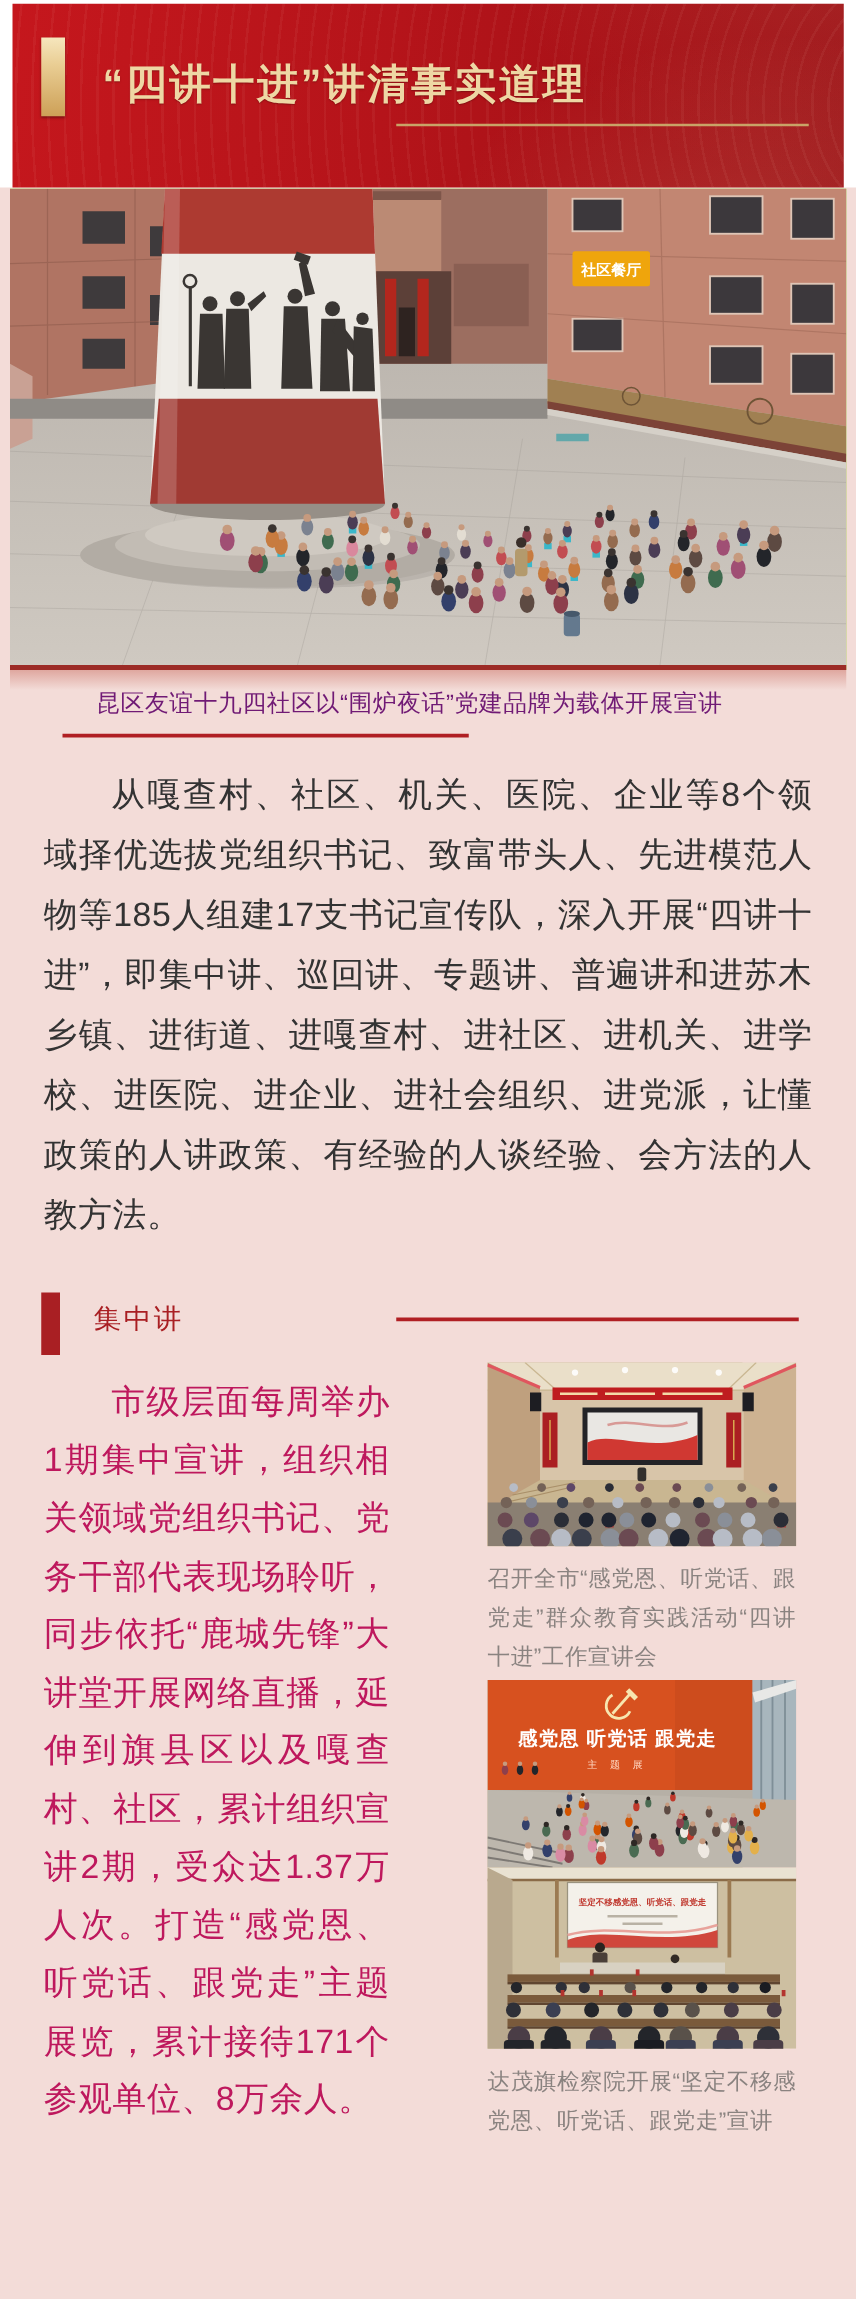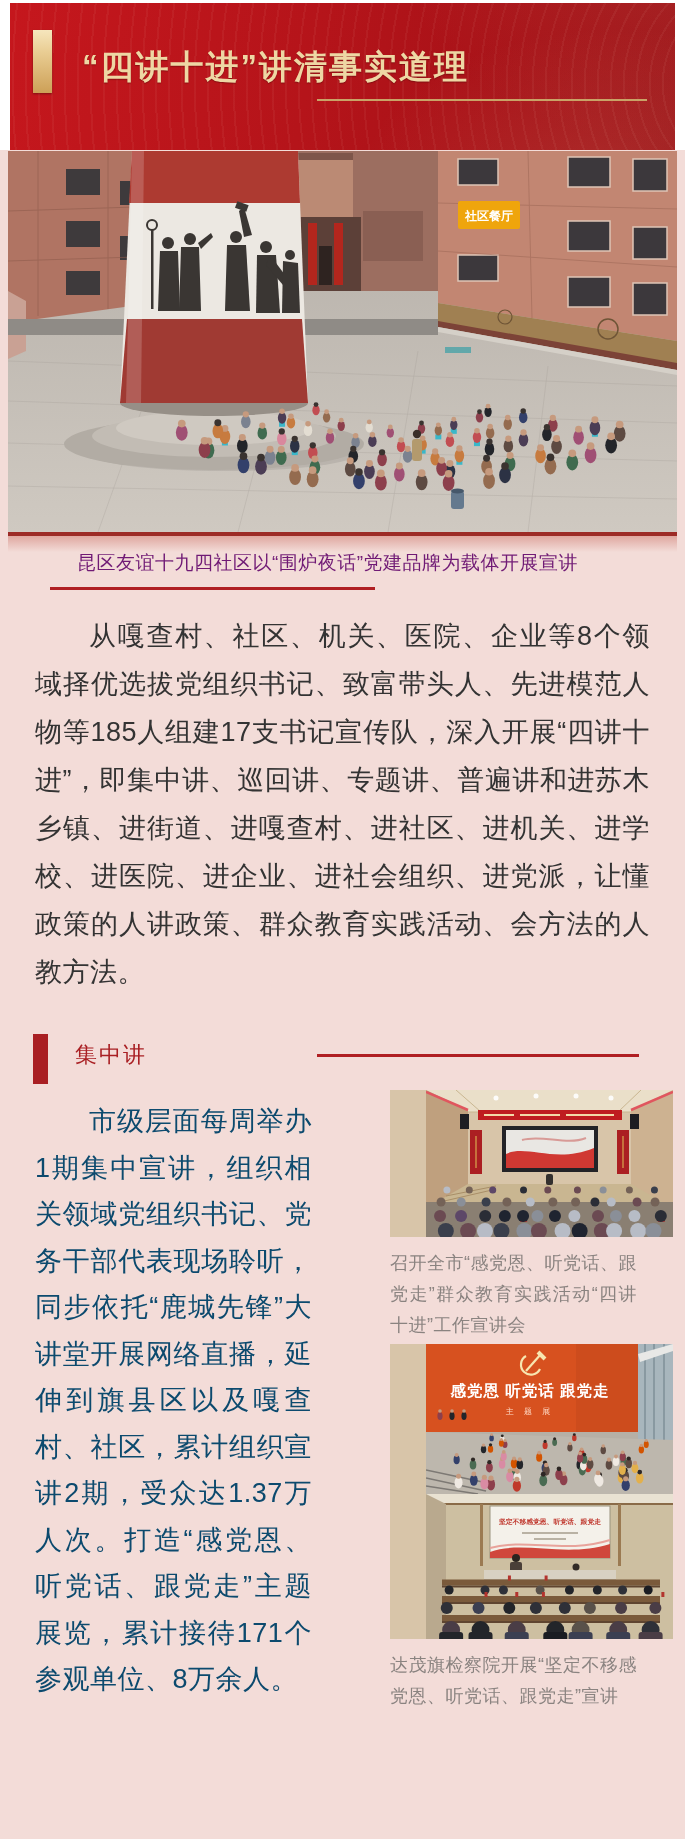--- a/index.html
+++ b/index.html
@@ -38,24 +38,24 @@
 
   
   .section-head{position:absolute;left:0;top:1032px;width:685px;height:54px;}
   .section-bar{position:absolute;left:33px;top:2px;width:15px;height:50px;background:#a91f23;}
   .section-title{position:absolute;left:75px;top:8px;font-size:22px;font-weight:normal;color:#a91f23;letter-spacing:2px;}
   .section-rule{position:absolute;left:317px;top:22px;width:322px;height:3px;background:#b01f23;}
 
   
   .cols{position:absolute;left:35px;top:1090px;width:602px;}
   .col-left{position:absolute;left:0;top:8px;width:277px;font-size:27px;line-height:46.5px;
-    color:#0c4a6e;text-align:justify;text-justify:inter-ideograph;text-indent:2em;letter-spacing:.5px;}
+    color:#be185d;text-align:justify;text-justify:inter-ideograph;text-indent:2em;letter-spacing:.5px;}
   .col-right{position:absolute;left:355px;top:0;width:247px;}
   .fig{width:247px;}
-  .fig-img{width:204px;background:#d8c5a9;padding-left:36px;}
+  .fig-img{width:204px;background:#d8c5a9;}
   .fig-img svg{display:block;}
   .fig-cap{margin-top:11px;font-size:18px;line-height:31px;color:#8a8380;text-align:justify;letter-spacing:.5px;}
   .fig1{margin-bottom:3px;}
   .fig2{margin-bottom:0;}
   .fig2 .fig-cap{margin-bottom:43px;}
 </style>
 </head>
 <body>
 
 <div class="page">
@@ -354,21 +354,21 @@
         <rect x="443" y="340" width="13" height="18" rx="3" fill="#64798e"></rect>
         <ellipse cx="449.5" cy="340" rx="6.5" ry="2.5" fill="#46586b"></ellipse>
       </g>
     </svg>
   </div>
   <div class="hero-fade"></div>
 
   <div class="hero-caption">昆区友谊十九四社区以“围炉夜话”党建品牌为载体开展宣讲</div>
   <div class="caption-rule"></div>
 
-  <div class="intro">从嘎查村、社区、机关、医院、企业等8个领域择优选拔党组织书记、致富带头人、先进模范人物等185人组建17支书记宣传队，深入开展“四讲十进”，即集中讲、巡回讲、专题讲、普遍讲和进苏木乡镇、进街道、进嘎查村、进社区、进机关、进学校、进医院、进企业、进社会组织、进党派，让懂政策的人讲政策、群众教育实践活动、会方法的人教方法。</div>
+  <div class="intro">从嘎查村、社区、机关、医院、企业等8个领域择优选拔党组织书记、致富带头人、先进模范人物等185人组建17支书记宣传队，深入开展“四讲十进”，即集中讲、巡回讲、专题讲、普遍讲和进苏木乡镇、进街道、进嘎查村、进社区、进机关、进学校、进医院、进企业、进社会组织、进党派，让懂政策的人讲政策、有经验的人谈经验、会方法的人教方法。</div>
 
   <div class="section-head">
     <div class="section-bar"></div>
     <div class="section-title">集中讲</div>
     <div class="section-rule"></div>
   </div>
 
   <div class="cols">
     <div class="col-left">市级层面每周举办1期集中宣讲，组织相关领域党组织书记、党务干部代表现场聆听，同步依托“鹿城先锋”大讲堂开展网络直播，延伸到旗县区以及嘎查村、社区，累计组织宣讲2期，受众达1.37万人次。打造“感党恩、听党话、跟党走”主题展览，累计接待171个参观单位、8万余人。</div>
 

